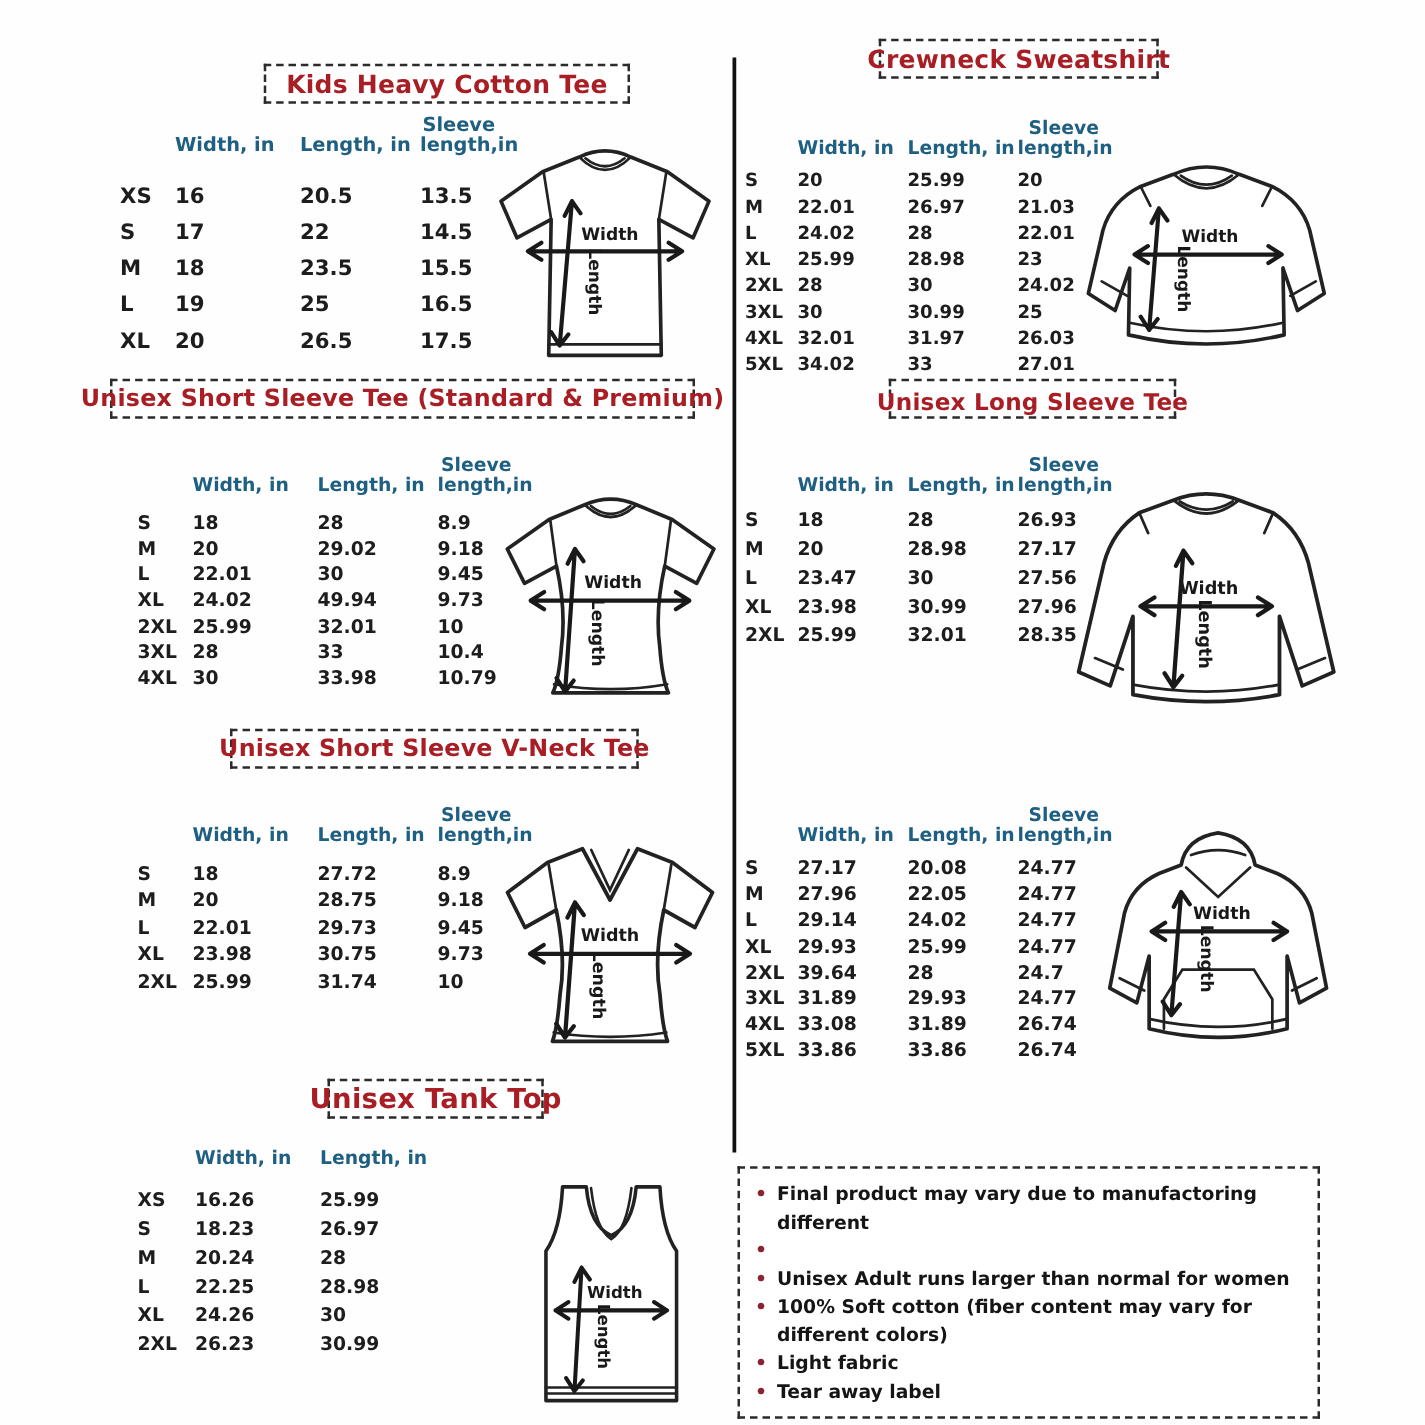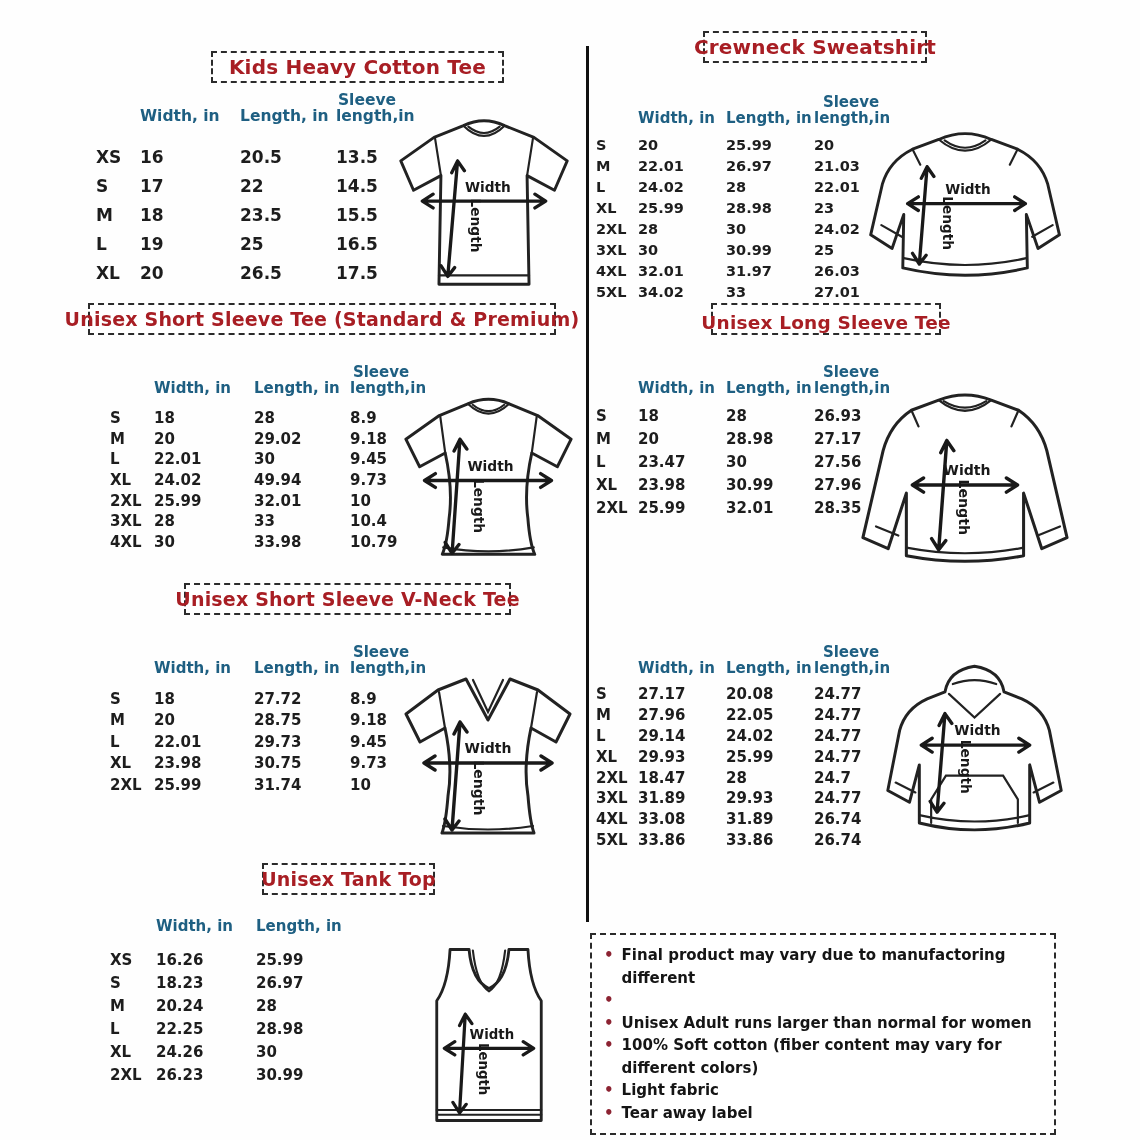--- a/index.html
+++ b/index.html
@@ -8,21 +8,21 @@
   
   .tbox{position:absolute;height:32px;border:2px dashed #2b2b2b;box-sizing:border-box;
         display:flex;align-items:center;justify-content:center;white-space:nowrap;
         color:#a81e24;font-weight:bold;font-size:19px;letter-spacing:.2px;background:#fff;}
   #ti-kids {left:211px;top:31px;width:293px;font-size:20px;margin-top:20px;}
   #ti-crew {left:703px;top:31px;width:224px;font-size:20px;}
   #ti-std  {left:88px; top:303px;width:468px;font-size:19px;}
   #ti-long {left:711px;top:303px;width:230px;font-size:18.5px;align-items:flex-end;}
   #ti-vneck{left:184px;top:583px;width:327px;font-size:19px;}
   #ti-hood {left:689px;top:583px;width:193px;font-size:20px;}
-  #ti-tank {left:262px;top:863px;width:173px;font-size:19px;}
+  #ti-tank {left:262px;top:863px;width:173px;font-size:22px;}
   
   .tbl{position:absolute;color:#1d1d1d;font-weight:bold;}
   .thead,.trow{display:grid;}
   .left-cols {grid-template-columns:44px 100px 96px 62px;}
   .right-cols{grid-template-columns:42px 88px 88px 74px;}
   .tank-cols {grid-template-columns:46px 100px 96px;}
   .thead{align-items:end;height:46px;color:#1e5f82;font-size:15px;line-height:16px;}
   .thead .sleeve{text-align:center;white-space:pre-line;}
   .trow{align-items:center;}
   #t-kids {left:96px; top:78px; width:310px;font-size:17px;}
@@ -442,21 +442,21 @@
         <span>24.77</span>
       </div>
         <div class="trow right-cols">
         <span>XL</span>
         <span>29.93</span>
         <span>25.99</span>
         <span>24.77</span>
       </div>
         <div class="trow right-cols">
         <span>2XL</span>
-        <span>18.47</span>
+        <span>39.64</span>
         <span>28</span>
         <span>24.7</span>
       </div>
         <div class="trow right-cols">
         <span>3XL</span>
         <span>31.89</span>
         <span>29.93</span>
         <span>24.77</span>
       </div>
         <div class="trow right-cols">

